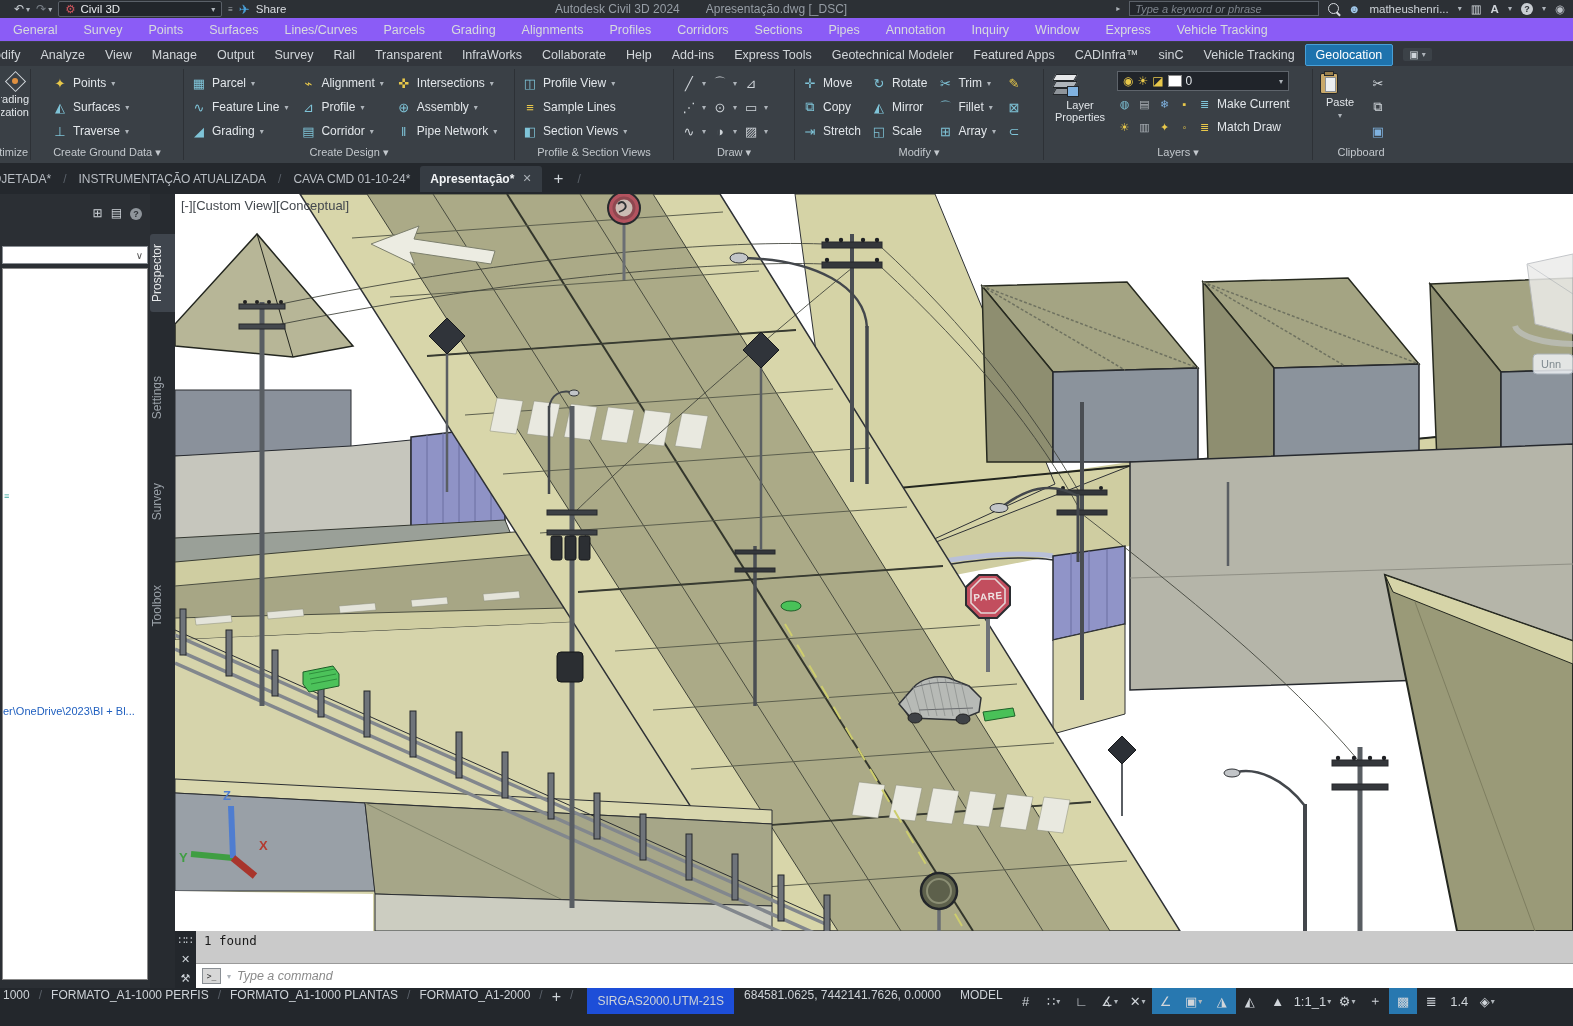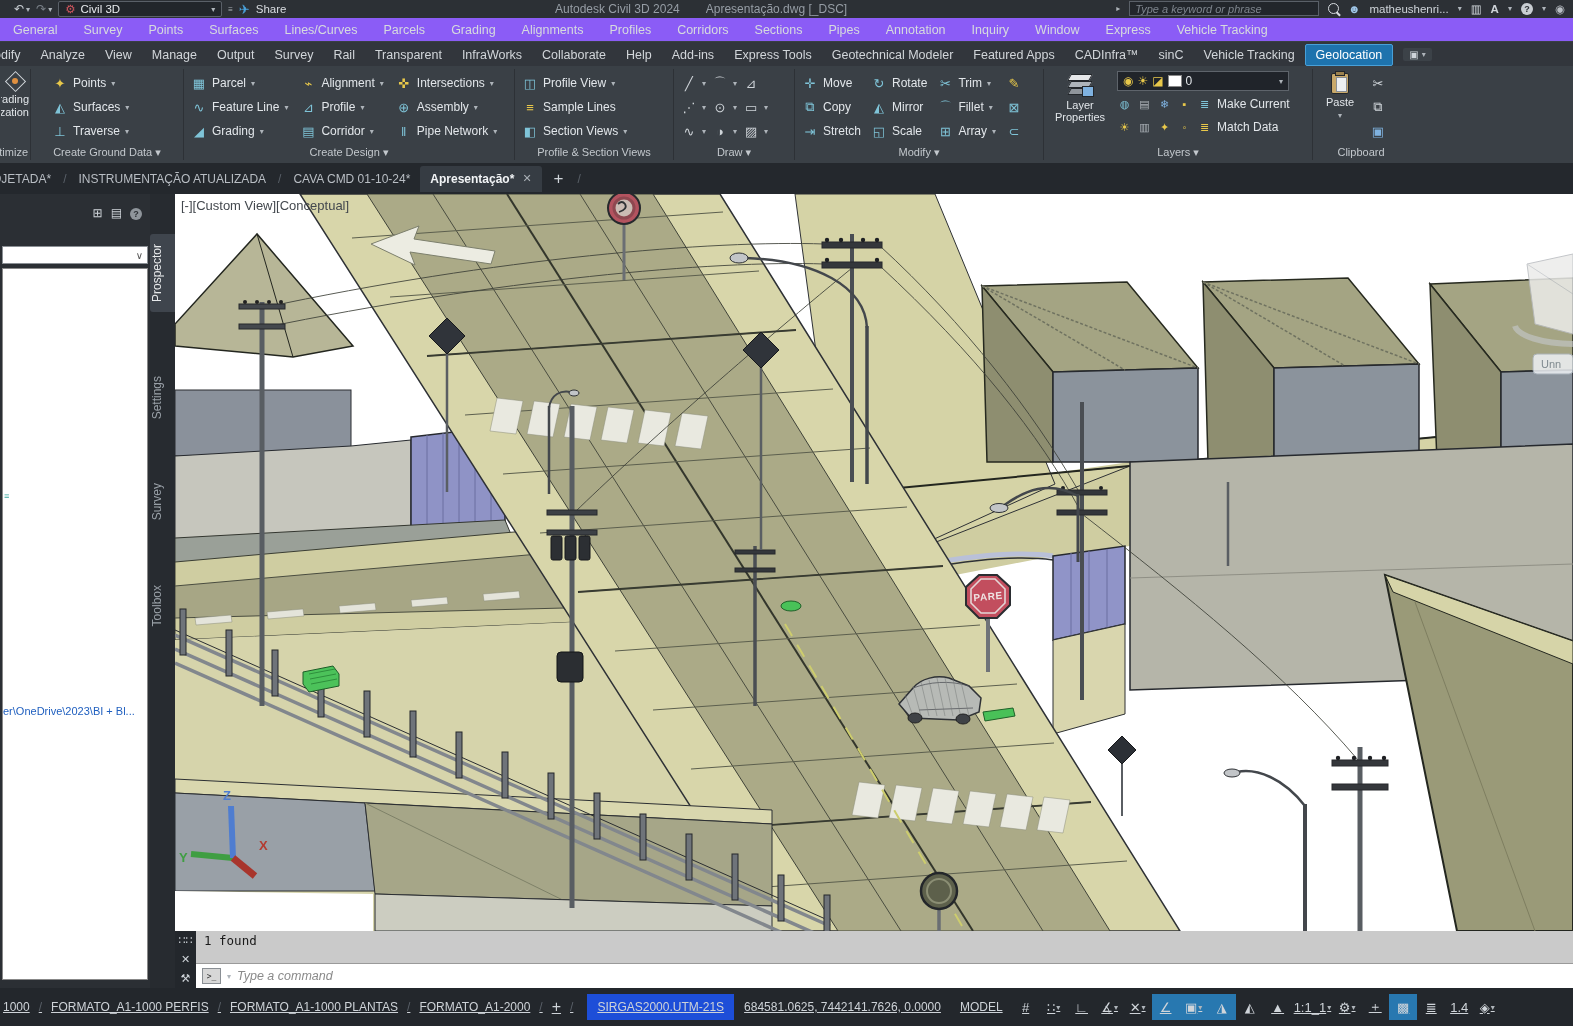--- a/index.html
+++ b/index.html
@@ -35,21 +35,21 @@
   .ribbon{left:0;top:66px;width:1573px;height:97px;background:#3a4046;display:flex;}
   .panel{display:flex;flex-direction:column;box-sizing:border-box;}
   .pbody{flex:1;display:flex;align-items:flex-start;padding:5px 7px 0 7px;gap:12px;}
   .pfoot{height:17px;text-align:center;font-size:11px;color:#c3c8cd;white-space:nowrap;}
   .vsep{width:1px;background:#2d3136;margin:3px 0;}
   .col{display:flex;flex-direction:column;}
   .rbtn{display:flex;align-items:center;gap:5px;height:24px;font-size:12px;color:#e2e6ea;white-space:nowrap;}
   .g{font-size:13px;color:#7fc4d8;width:16px;text-align:center;}
   .gy{color:#e8c84a;} .gr{color:#d0565e;}
   .dd{font-size:8px;color:#aeb4ba;}
-  .bigbtn{display:flex;flex-direction:column;align-items:center;width:58px;gap:2px;color:#e2e6ea;
+  .bigbtn{display:flex;flex-direction:column;width:58px;gap:2px;color:#e2e6ea;
     font-size:11px;text-align:center;line-height:12px;padding-top:2px;}
   .stack{position:relative;width:28px;height:24px;}
   .ly{position:absolute;left:3px;width:20px;height:5px;transform:skewX(-30deg);border:1px solid #23272b;}
   .lsq{position:absolute;right:0;bottom:0;width:10px;height:9px;background:#7fb2e0;border:1px solid #23272b;}
   .laycombo{display:flex;align-items:center;gap:4px;background:#20242a;border:1px solid #5e646b;height:20px;
     width:172px;padding:0 5px;color:#e2e6ea;font-size:12px;box-sizing:border-box;}
   .sw{width:12px;height:10px;background:#fff;border:1px solid #888;}
   .mini{font-size:11px;width:15px;text-align:center;}
   .clipic{width:16px;height:19px;background:#c9a96a;border:1px solid #23272b;border-radius:2px;position:relative;}
   .clipic:before{content:"";position:absolute;left:3px;top:-3px;width:8px;height:3px;background:#9c824e;border:1px solid #23272b;}
@@ -87,22 +87,22 @@
   .cmdgrip{width:21px;background:#23272c;display:flex;flex-direction:column;align-items:center;
     justify-content:space-between;color:#cfd4d9;font-size:11px;padding:3px 0;box-sizing:border-box;}
   .cmdmain{flex:1;display:flex;flex-direction:column;}
   .cmdhist{background:#cacaca;color:#191919;font-family:"DejaVu Sans Mono", monospace;font-size:12.5px;
     line-height:15px;padding:2px 8px;height:33px;box-sizing:border-box;border-bottom:1px solid #9a9a9a;}
   .cmdin{background:#fff;flex:1;display:flex;align-items:center;gap:6px;padding:0 6px;}
   .promptbox{width:17px;height:14px;background:#d7d7d7;border:1px solid #8a8f94;color:#333;font-size:8px;
     font-family:"DejaVu Sans Mono", monospace;display:flex;align-items:center;justify-content:center;}
   .cmdph{color:#8a8a8a;font-style:italic;font-size:12.5px;}
   
-  .statusbar{left:0;top:988px;width:1573px;height:38px;background:#23272c;display:flex;align-items:center;
-    color:#ced3d8;font-size:12px;text-decoration:underline;}
+  .statusbar{left:0;top:988px;width:1573px;height:38px;background:#23272c;display:flex;align-items:flex-start;
+    color:#ced3d8;font-size:12px;}
   .ltab{padding:0 9px;white-space:nowrap;}
   .lsep{color:#596068;}
   .crsbox{background:#1d4ed8;padding:6px 10px;margin-left:14px;white-space:nowrap;}
   .coords{padding:0 10px;white-space:nowrap;}
   .sic{min-width:24px;height:26px;display:flex;align-items:center;justify-content:center;gap:1px;
     font-size:13px;color:#d0d5da;padding:0 2px;}
   .sic.on{background:#2878b0;}
   .sdd{font-size:8px;color:#aeb4ba;}
 </style>
 </head>
@@ -440,21 +440,21 @@
           <span class="mini gy">▪</span>
           <span class="mini" style="color:#7fc4d8">≣</span>
           <span>Make Current</span>
         </div>
         <div class="rbtn" style="height:20px">
           <span class="mini gy">☀</span>
           <span class="mini" style="color:#aeb4ba">▥</span>
           <span class="mini gy">✦</span>
           <span class="mini gy">◦</span>
           <span class="mini gy">≣</span>
-          <span>Match Data</span>
+          <span>Match Draw</span>
         </div>
       </div>
     </div>
     <div class="pfoot"><span>Layers</span> ▾</div>
   </div>
   <div class="vsep"></div>
 
   <div class="panel" style="width:96px">
     <div class="pbody" style="gap:10px">
       <div class="bigbtn" style="width:40px">

